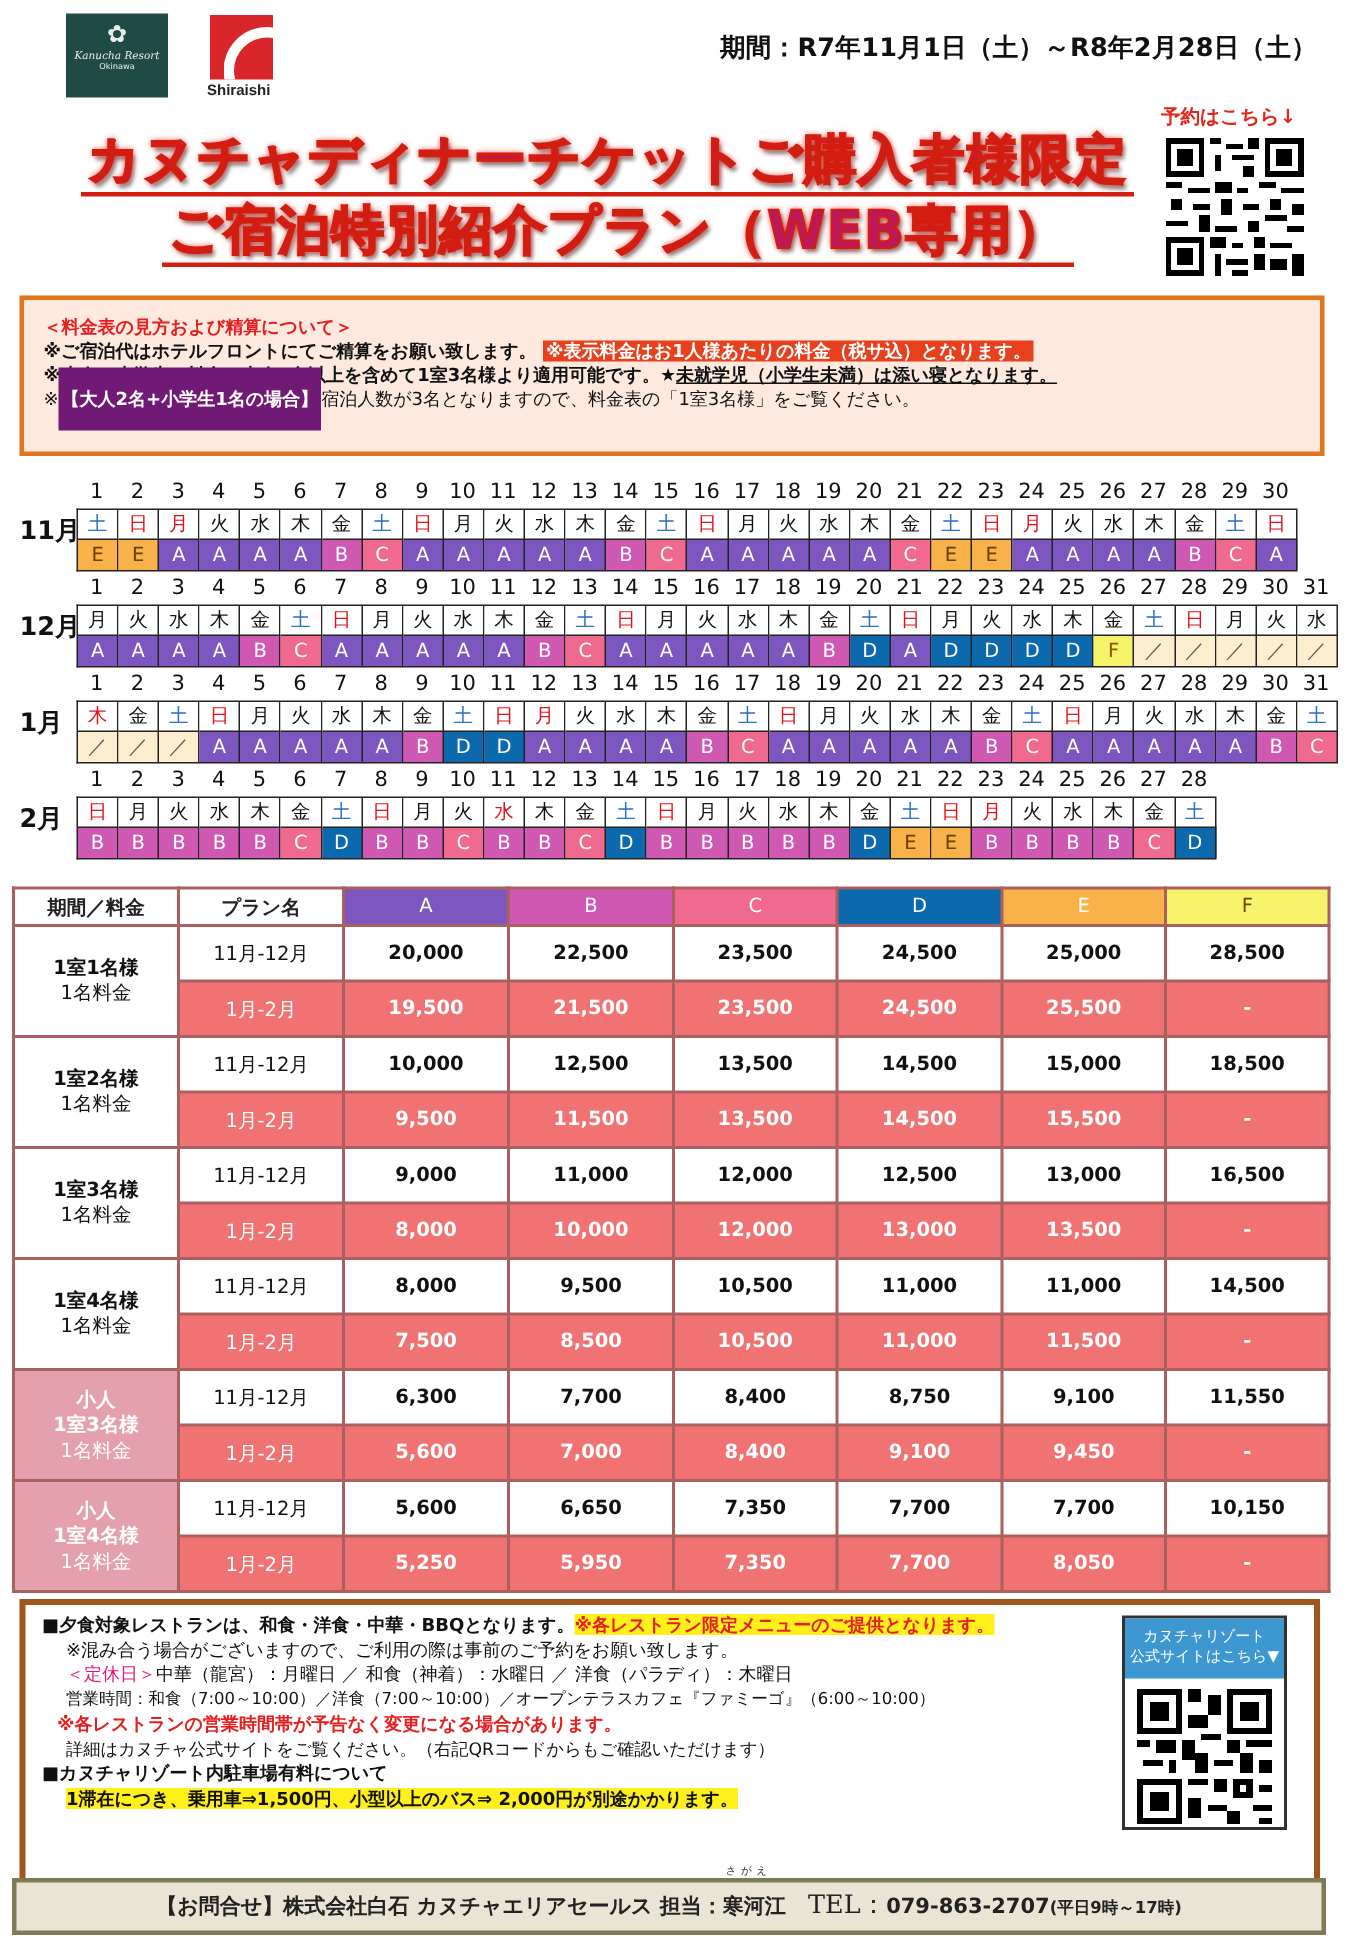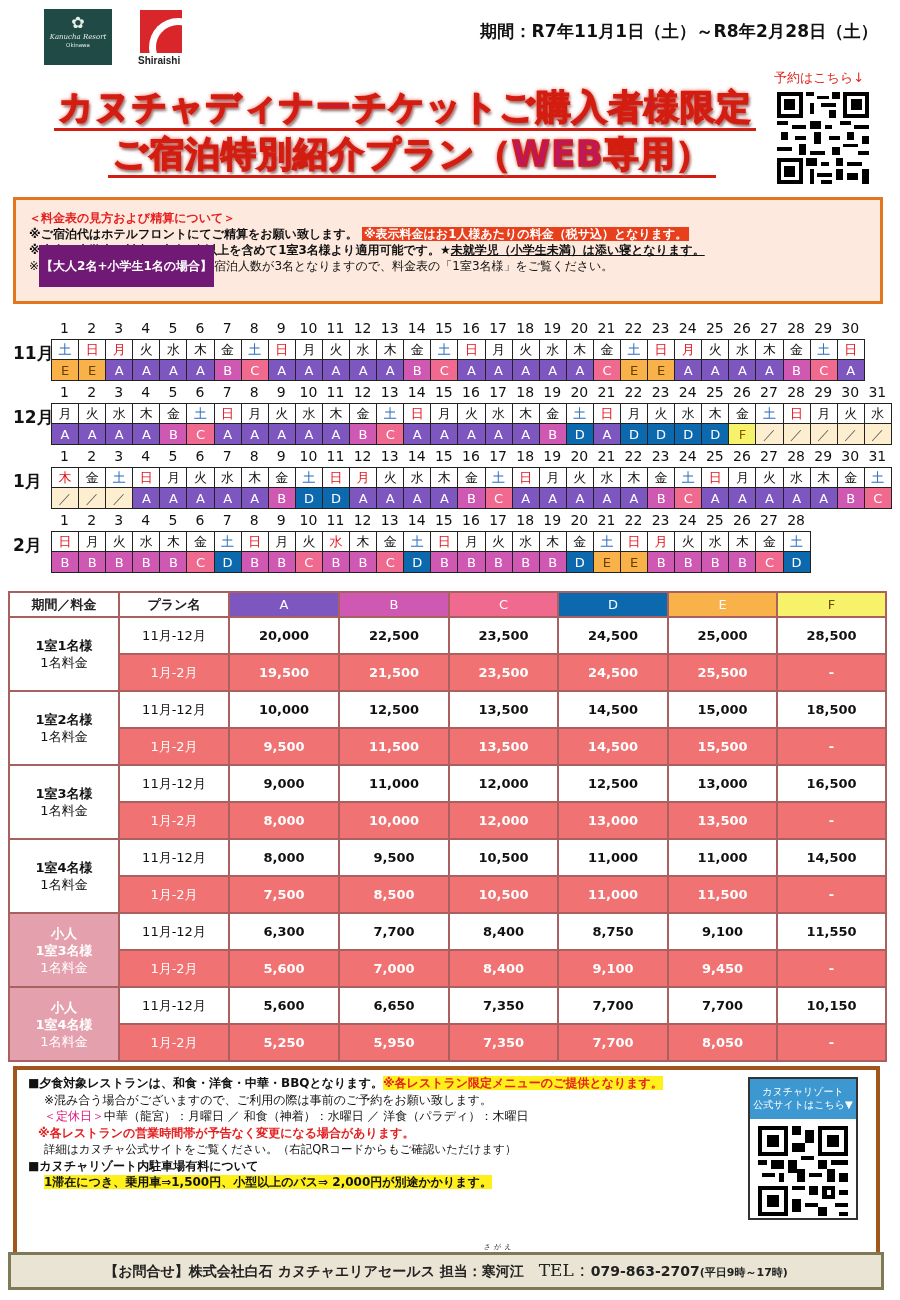--- a/index.html
+++ b/index.html
@@ -18,21 +18,21 @@
 
   .period { position: absolute; right: 22px; top: 20px; font-weight: bold; font-size: 17px; color: #111; letter-spacing: 0.2px; }
 
   .title { position: absolute; left: 40px; top: 86px; width: 720px; text-align: center; }
   .title .line { font-size: 35px; font-weight: bold; color: #be185d; line-height: 42px; display: inline-block;
     -webkit-text-stroke: 1.4px #d21d10; text-shadow: 0 0 4px #e5261a, 2px 3px 3px #888;
     border-bottom: 3px solid #d21d10; letter-spacing: 1px; padding: 0 4px; }
   .title .l1 { margin-left: 10px; }
   .title .l2 { margin-top: 2px; margin-left: 24px; }
 
-  .reserve-label { position: absolute; left: 774px; top: 69px; font-size: 13px; font-weight: normal; color: #e3251b; }
+  .reserve-label { position: absolute; left: 774px; top: 69px; font-size: 13px; font-weight: bold; color: #e3251b; }
   .qr { position: absolute; background: #fff; }
   .qr svg { width: 100%; height: 100%; display: block; }
   .qr-reserve { left: 776px; top: 92px; width: 94px; height: 92px; }
 
   
   .notes { position: absolute; left: 13px; top: 197px; width: 870px; height: 107px; background: #fde9dd; border: 3px solid #e2761f; padding: 10px 0 0 13px; font-size: 12px; line-height: 16px; font-weight: bold; }
   .notes .hd { color: #e51f1f; }
   .notes .hl-red { background: #e8401c; color: #fff; padding: 0 2px; }
   .notes .hl-dark { background: #701a75; color: #fff; padding: 14px 2px; margin-top: 12px; }
   .notes .normal { font-weight: normal; }
@@ -745,20 +745,21 @@
 </table>
 
 <div class="info">
   <div class="black-lead">
     <span class="b">■夕食対象レストランは、和食・洋食・中華・BBQとなります。</span><span class="yel-red">※各レストラン限定メニューのご提供となります。</span>
   </div>
   <div>※混み合う場合がございますので、ご利用の際は事前のご予約をお願い致します。</div>
   <div>
     <span class="pink">＜定休日＞</span><span>中華（龍宮）：月曜日 ／ 和食（神着）：水曜日 ／ 洋食（パラディ）：木曜日</span>
   </div>
+  <div style="font-size:11px">営業時間：和食（7:00～10:00）／洋食（7:00～10:00）／オープンテラスカフェ『ファミーゴ』（6:00～10:00）</div>
   <div class="red" style="margin-left:-6px">※各レストランの営業時間帯が予告なく変更になる場合があります。</div>
   <div style="font-size:11.5px">詳細はカヌチャ公式サイトをご覧ください。（右記QRコードからもご確認いただけます）</div>
   <div class="black-lead b">■カヌチャリゾート内駐車場有料について</div>
   <div><span class="b yel">1滞在につき、乗用車⇒1,500円、小型以上のバス⇒ 2,000円が別途かかります。</span></div>
 
   <div class="site-box">
     <div class="lbl">
       <div>カヌチャリゾート</div>
       <div>公式サイトはこちら▼</div>
     </div>

